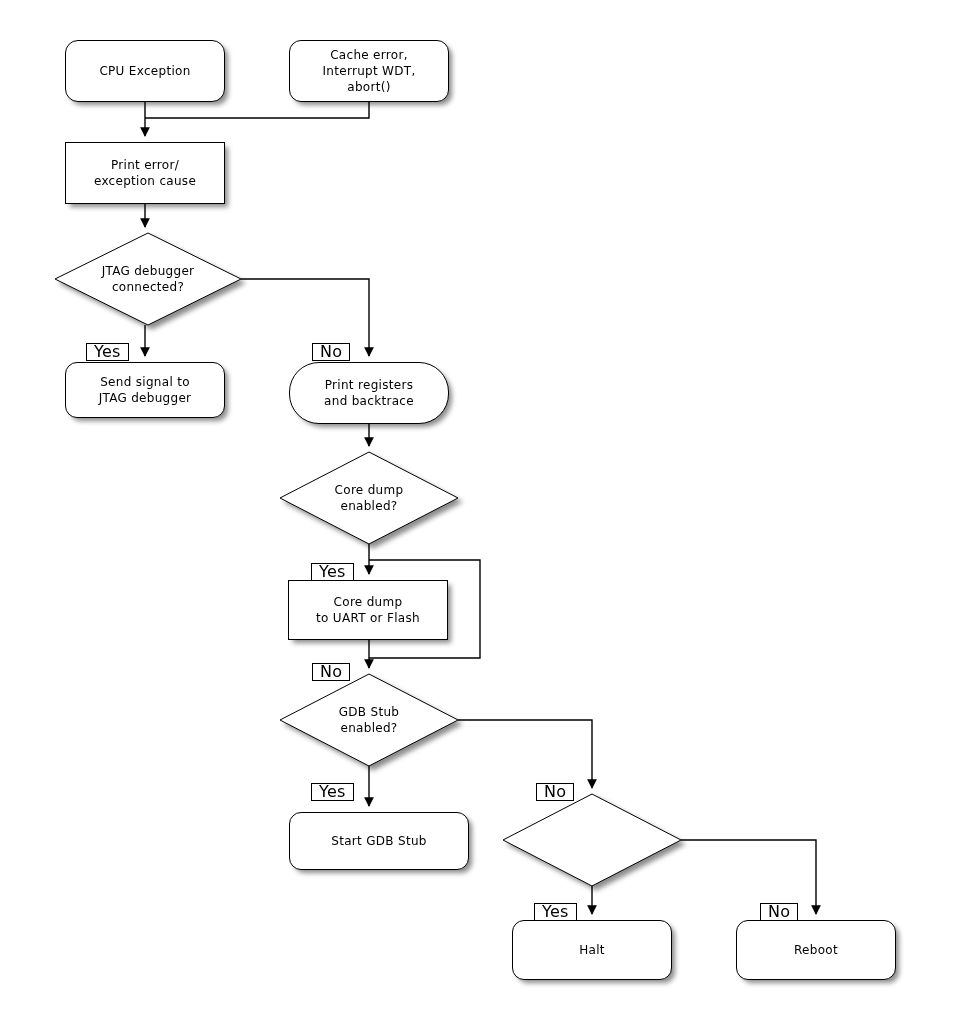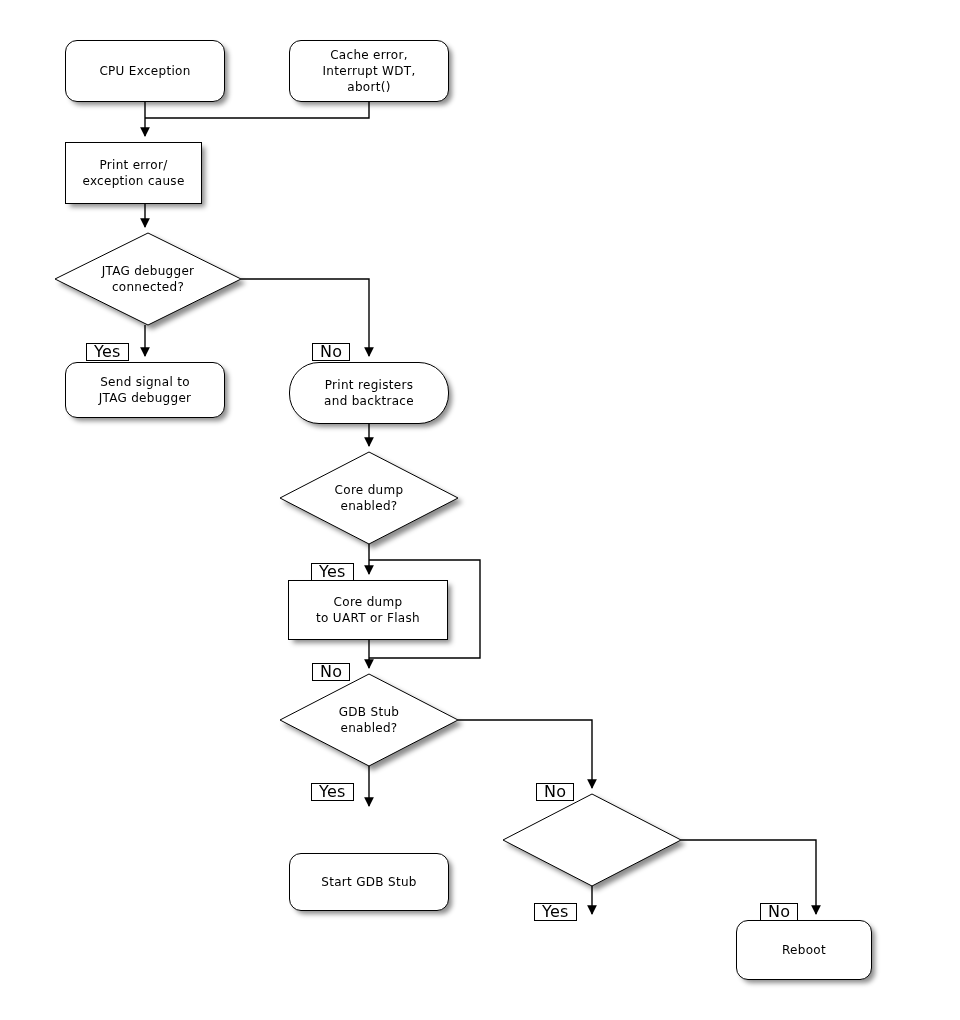--- a/index.html
+++ b/index.html
@@ -117,31 +117,31 @@
       <path d="M 369,766 L 369,806" marker-end="url(#arrow)"></path>
 
       <path d="M 458,720 L 592,720 L 592,788" marker-end="url(#arrow)"></path>
 
       <path d="M 592,886 L 592,914" marker-end="url(#arrow)"></path>
 
       <path d="M 681,840 L 816,840 L 816,914" marker-end="url(#arrow)"></path>
     </g>
   </svg>
 
-  <div class="node box rounded" style="left:65px; top:40px; width:160px; height:62px;">
+  <div class="node box rounded" style="left:65px; top:40px; width:160px; height:62px;border-radius:13px;">
     <span>CPU Exception</span>
   </div>
 
   <div class="node box rounded" style="left:289px; top:40px; width:160px; height:62px;">
     <span>Cache error,
 Interrupt WDT,
 abort()</span>
   </div>
 
-  <div class="node box" style="left:65px; top:142px; width:137px; height:62px;">
+  <div class="node box" style="left:65px; top:142px; width:160px; height:62px;">
     <span>Print error/
 exception cause</span>
   </div>
 
   <div class="diamond-label" style="left:55px; top:233px; width:186px; height:92px;">
     <span>JTAG debugger
 connected?</span>
   </div>
 
   <div class="node box rounded" style="left:65px; top:362px; width:160px; height:56px;">
@@ -162,27 +162,30 @@
   <div class="node box" style="left:288px; top:580px; width:160px; height:60px;">
     <span>Core dump
 to UART or Flash</span>
   </div>
 
   <div class="diamond-label" style="left:280px; top:674px; width:178px; height:92px;">
     <span>GDB Stub
 enabled?</span>
   </div>
 
-  <div class="node box rounded" style="left:289px; top:812px; width:160px; height:58px;margin-top:41px;">
+  <div class="node box rounded" style="left:289px; top:812px; width:180px; height:58px;">
     <span>Start GDB Stub</span>
   </div>
 
 
-
-  <div class="node box rounded" style="left:736px; top:920px; width:136px; height:60px;">
+  <div class="node box rounded" style="left:512px; top:920px; width:160px; height:60px;">
+    <span>Halt</span>
+  </div>
+
+  <div class="node box rounded" style="left:736px; top:920px; width:160px; height:60px;">
     <span>Reboot</span>
   </div>
 
   <div class="edge-label" style="left:86px; top:343px;">Yes</div>
 
   <div class="edge-label" style="left:312px; top:343px;">No</div>
 
   <div class="edge-label" style="left:311px; top:563px;">Yes</div>
 
   <div class="edge-label" style="left:312px; top:663px;">No</div>

